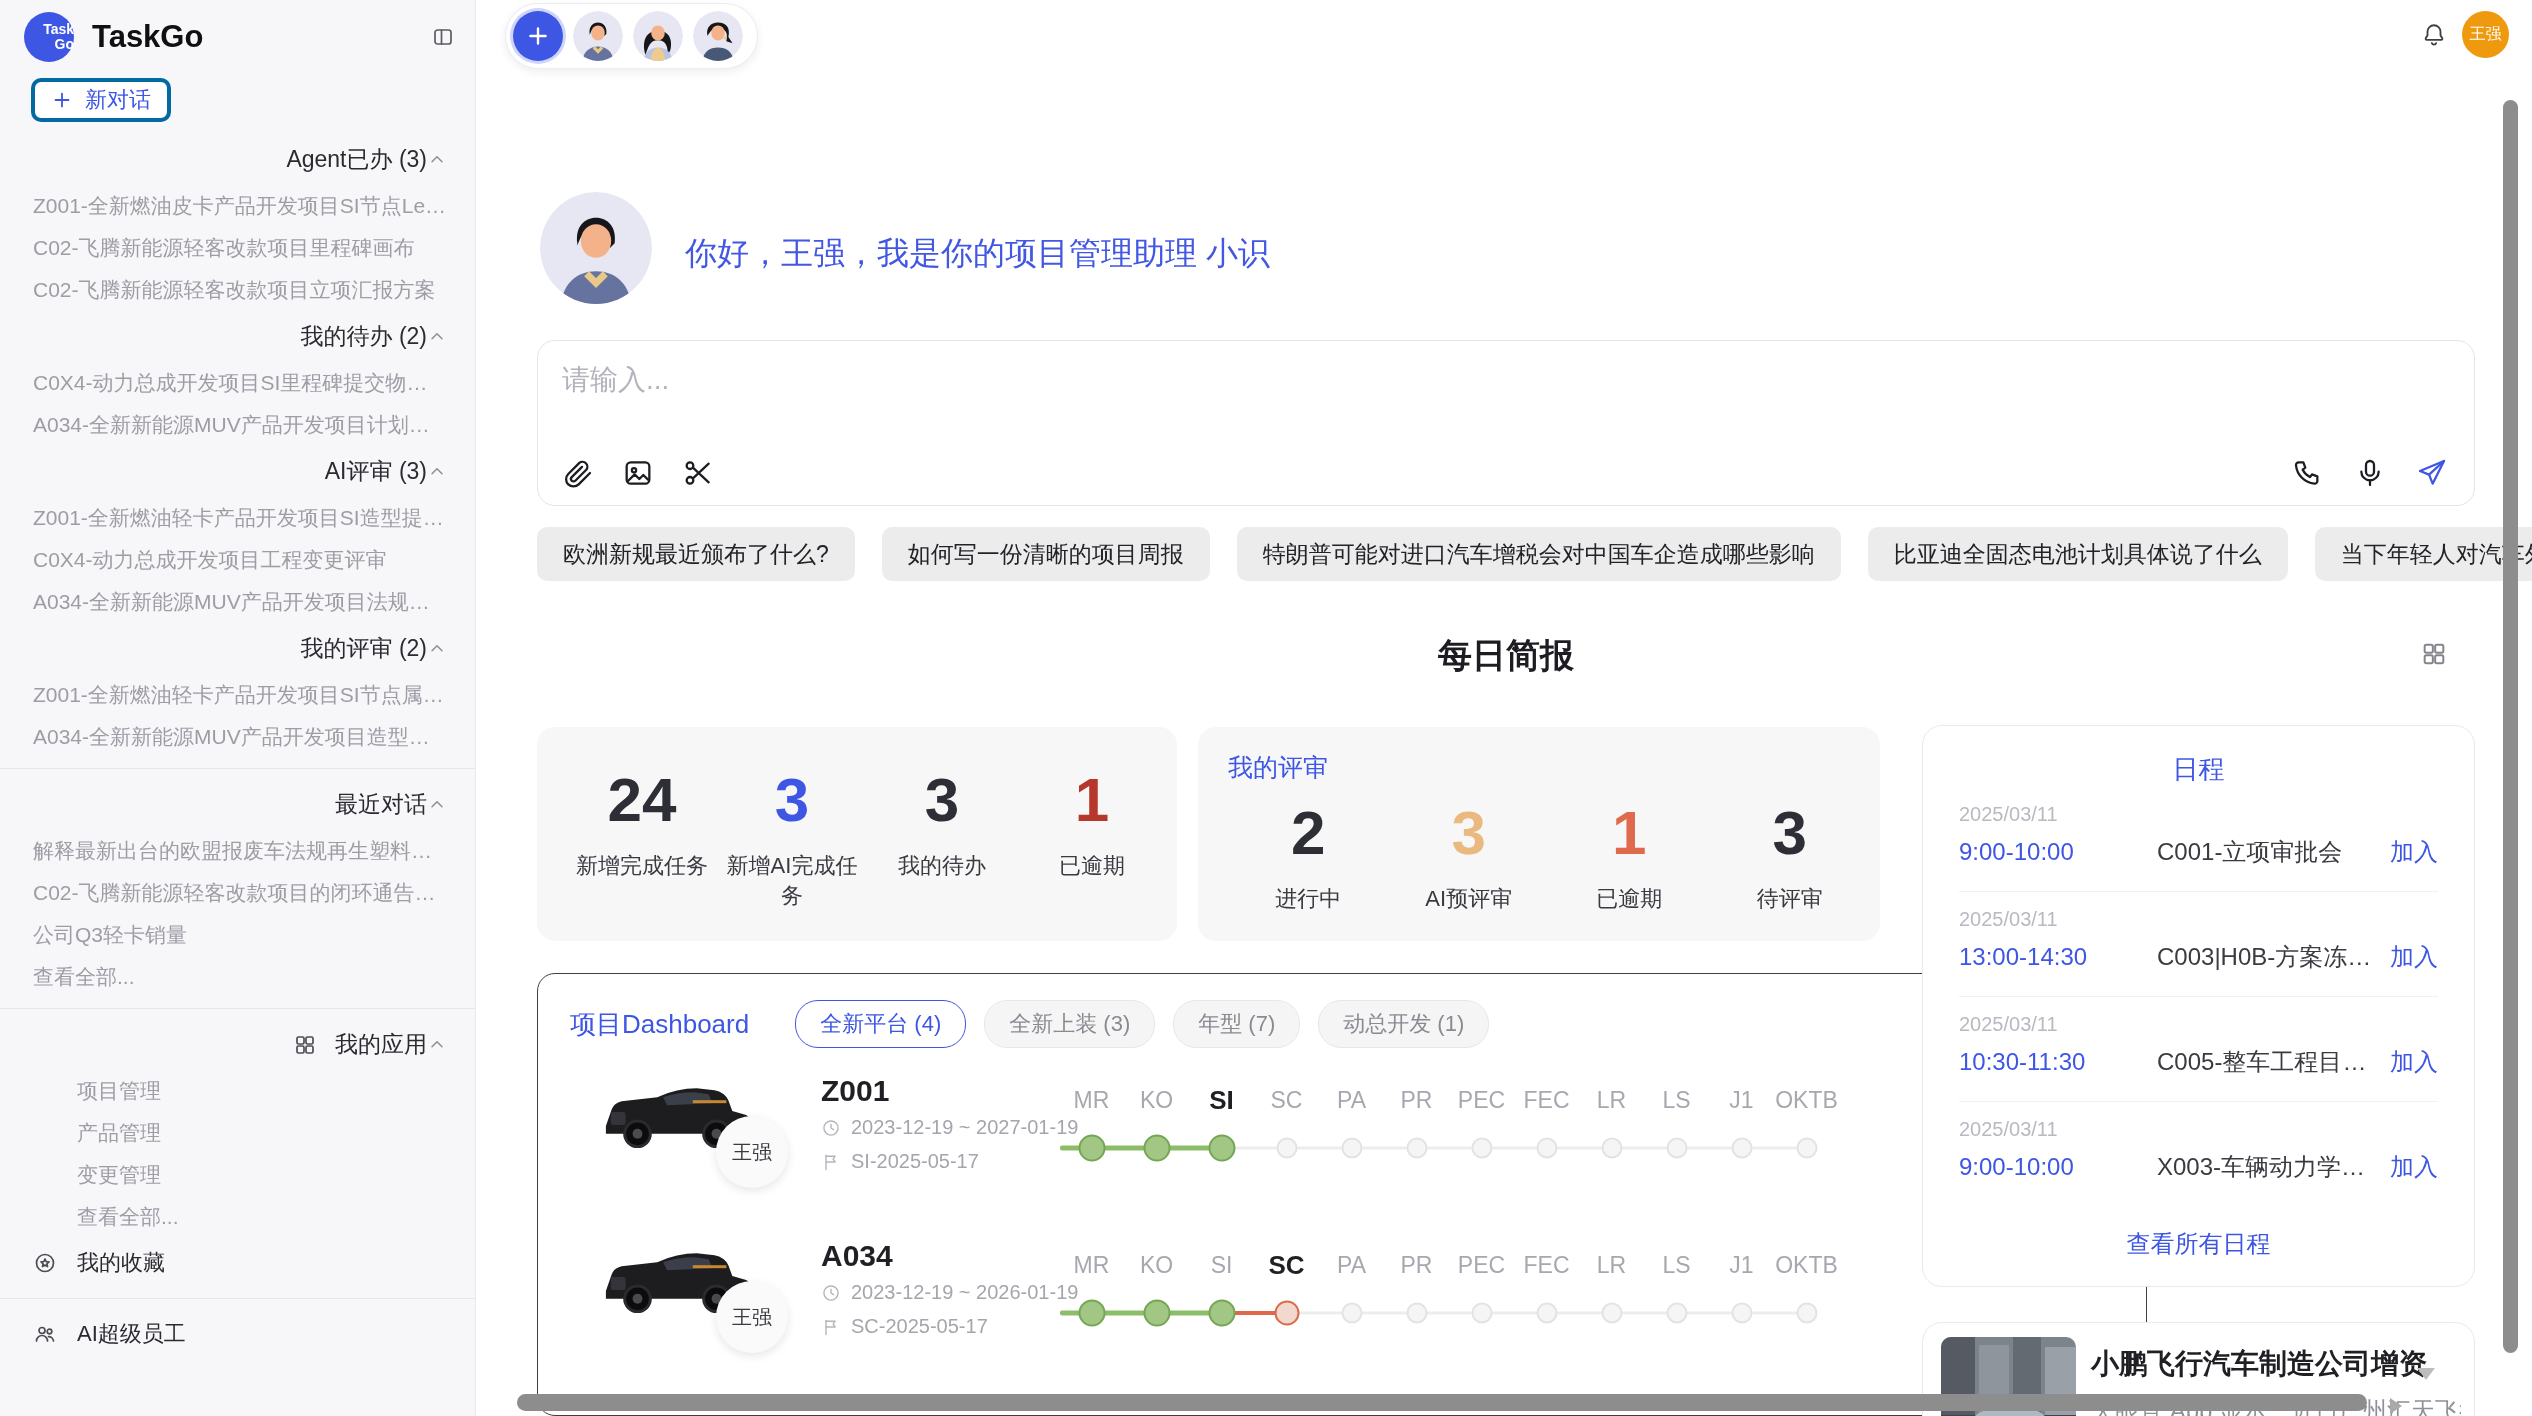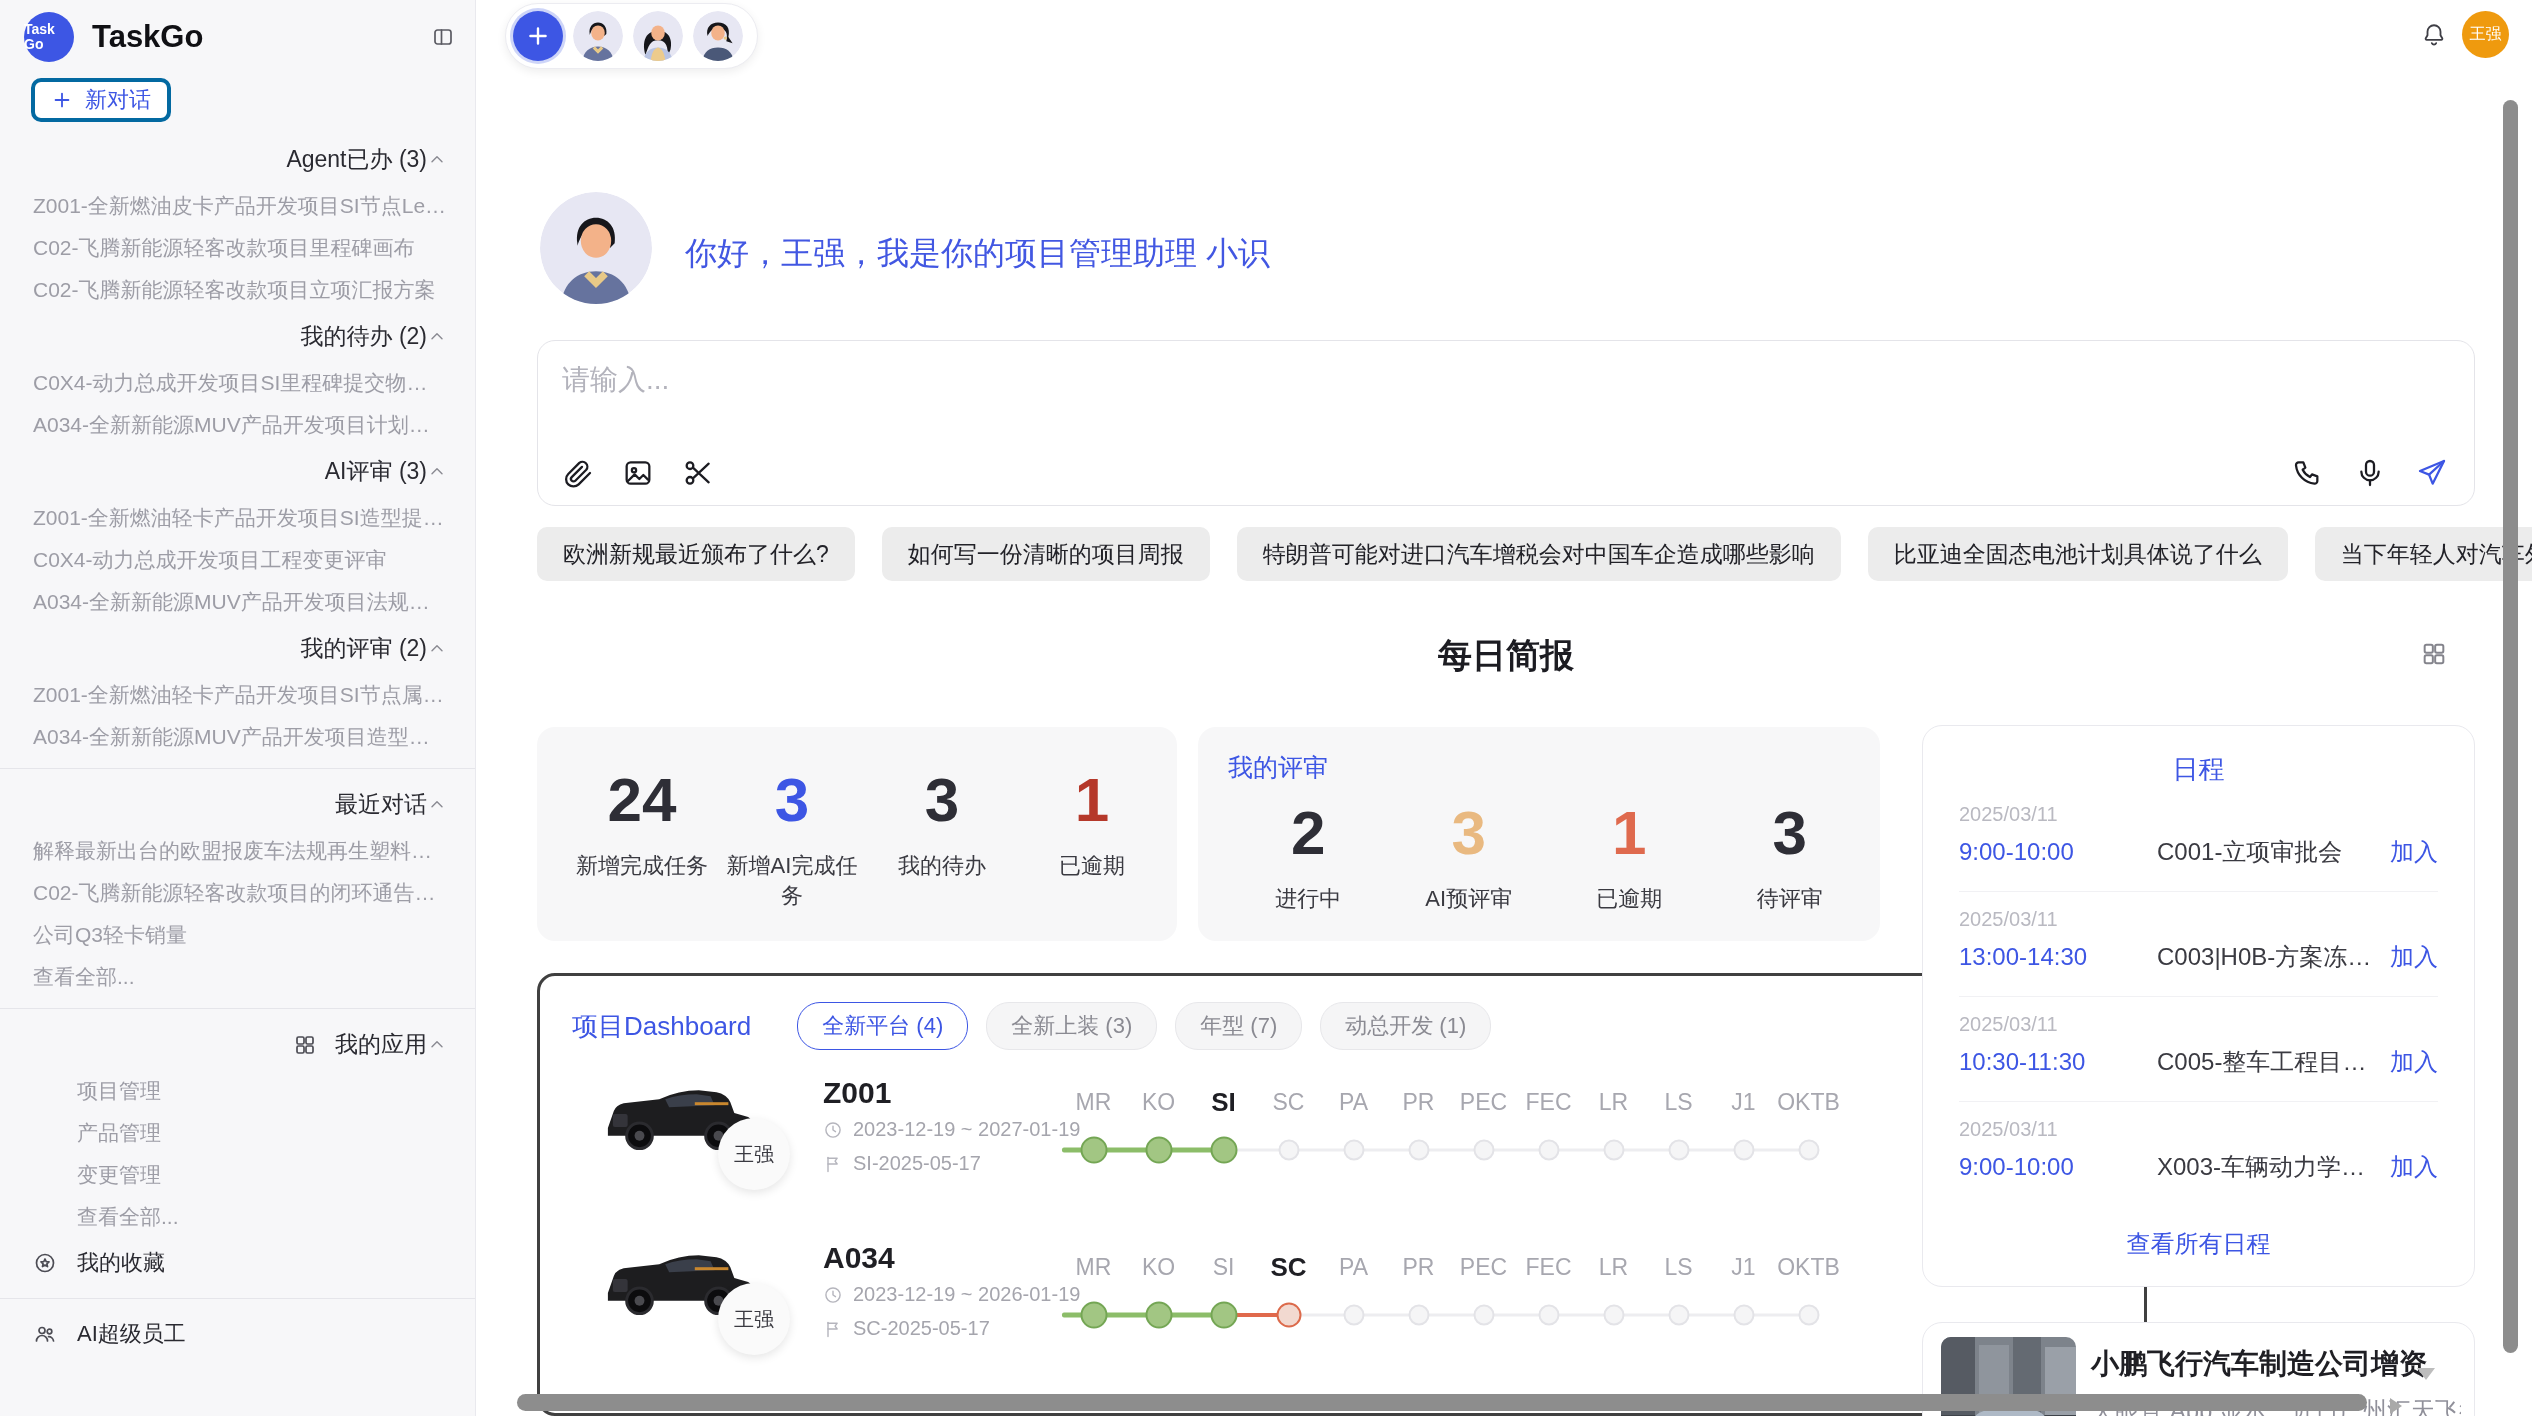--- a/index.html
+++ b/index.html
@@ -6,21 +6,21 @@
   .screen{position:relative;width:2532px;height:1416px;overflow:hidden;background:#fff;
     font-family:"Liberation Sans","DejaVu Sans",sans-serif;color:#26262b;}
   .icon{display:inline-flex;align-items:center;justify-content:center;flex:0 0 auto;}
   .icon svg{width:100%;height:100%;display:block;}
 
   
   .sidebar{position:absolute;left:0;top:0;width:475px;height:1416px;background:#f7f7f9;
     border-right:1px solid #e9e9ee;overflow:hidden;}
   .sb-head{display:flex;align-items:center;height:74px;padding:0 20px 0 24px;}
   .logo{width:50px;height:50px;border-radius:50%;background:#3d56e4;color:#fff;display:flex;
-    flex-direction:column;align-items:flex-start;justify-content:center;font-size:14px;font-weight:700;line-height:15px;}
+    flex-direction:column;align-items:flex-end;justify-content:center;font-size:14px;font-weight:700;line-height:15px;}
   .app-title{font-size:31px;font-weight:700;color:#101014;margin-left:18px;flex:1;}
   .collapse-ic{width:24px;height:24px;color:#5b5b63;cursor:pointer;}
   .new-chat{display:flex;align-items:center;gap:12px;margin:4px 24px 12px 31px;height:44px;
     background:#fff;border:4px solid #0369a1;border-radius:10px;padding:0 16px;color:#3d56e4;
     font-size:22px;cursor:pointer;font-family:inherit;}
   .new-chat .icon{width:22px;height:22px;color:#3d56e4;}
   .sb-sec-head{display:flex;align-items:center;justify-content:flex-end;
     padding:10px 28px 10px 33px;font-size:23px;color:#2a2a31;font-weight:500;cursor:pointer;}
   .sb-sec-head .icon{width:20px;height:20px;color:#8b8b93;}
   .sb-item{padding:8px 28px 8px 33px;font-size:21px;line-height:26px;color:#9d9da6;
@@ -70,21 +70,21 @@
   .stat-card.c1{left:537px;width:640px;}
   .stat-card.c2{left:1198px;width:682px;}
   .stat-card-title{font-size:25px;color:#3d56e4;}
   .stat-row{display:flex;margin-top:14px;}
   .stat{flex:1;text-align:center;}
   .stat-value{font-size:62px;font-weight:600;line-height:70px;}
   .stat-label{font-size:22px;color:#3a3a41;margin-top:16px;}
 
   
   .dash-card{position:absolute;left:537px;top:973px;width:1610px;height:443px;background:#fff;
-    border:3px solid #404040;border-radius:18px;box-sizing:border-box;overflow:hidden;}
+    border:1px solid #404040;border-radius:18px;box-sizing:border-box;overflow:hidden;}
   .dash-head{display:flex;align-items:center;padding:26px 0 0 32px;gap:46px;}
   .dash-title{font-size:26px;color:#3d56e4;}
   .dash-tabs{display:flex;gap:18px;}
   .tab{height:46px;display:flex;align-items:center;padding:0 24px;border-radius:23px;font-size:22px;
     background:#f5f5f6;border:1px solid #e7e7ea;color:#8a8a92;cursor:pointer;}
   .tab.active{background:#fff;border:1.5px solid #3d56e4;color:#3d56e4;}
   .proj-row{position:absolute;left:0;width:100%;height:160px;}
   .proj-car{position:absolute;left:60px;top:0;width:158px;height:92px;}
   .proj-owner{position:absolute;left:178px;top:46px;width:72px;height:72px;border-radius:50%;background:#fafafa;
     box-shadow:0 3px 10px rgba(0,0,0,.10);display:flex;align-items:center;justify-content:center;

